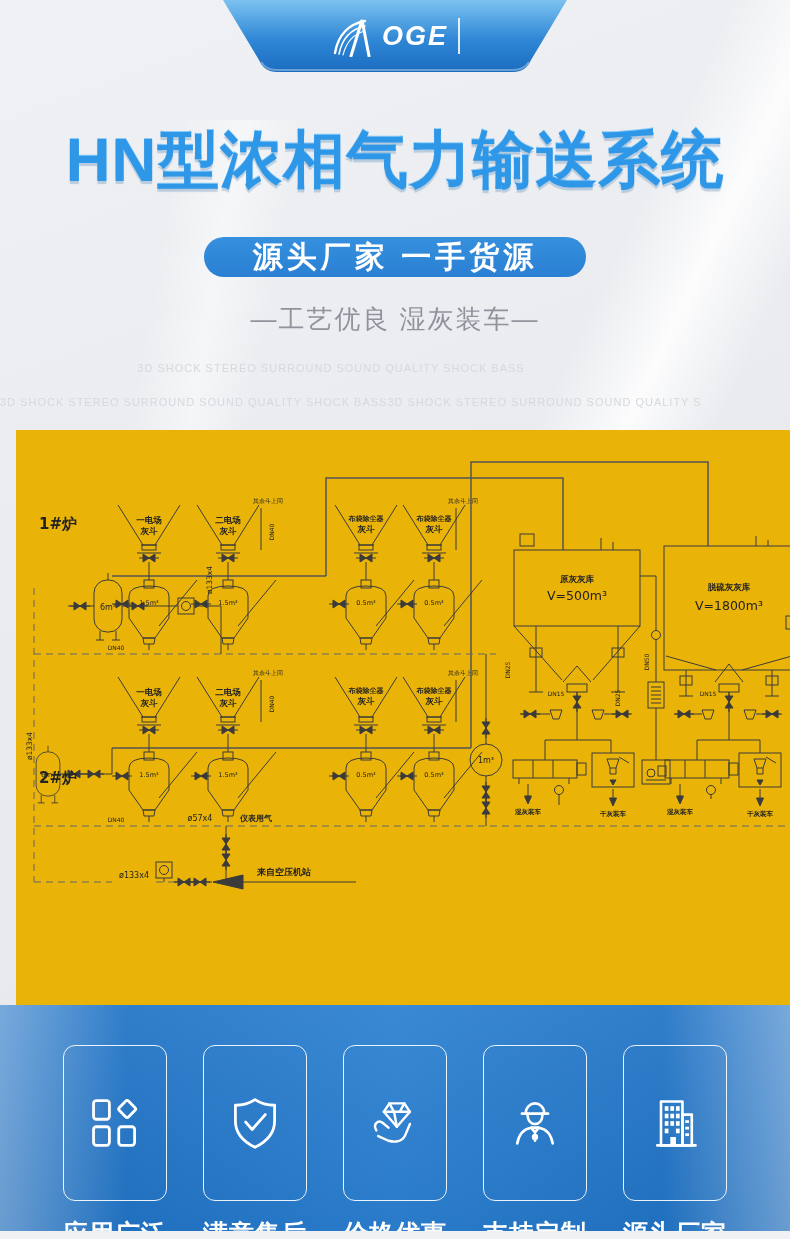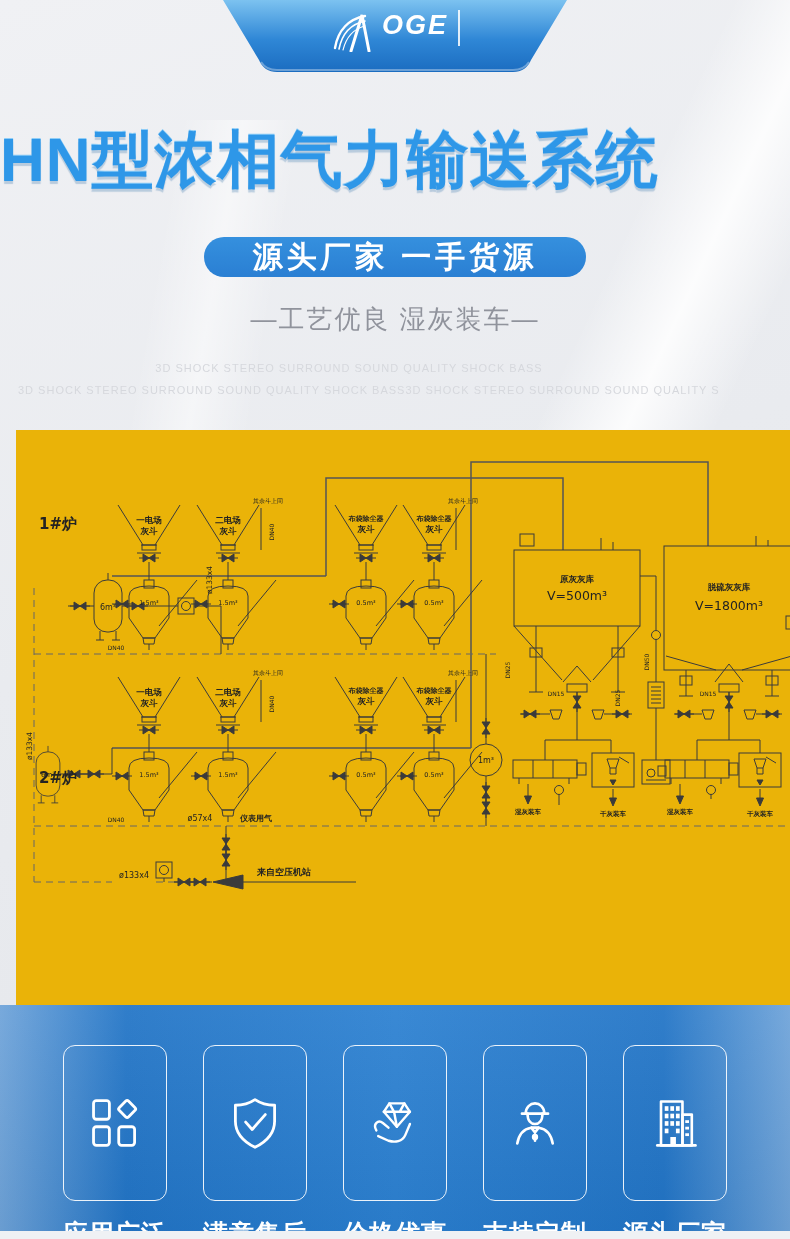--- a/index.html
+++ b/index.html
@@ -10,39 +10,39 @@
   }
   .streak{position:absolute;pointer-events:none;}
   .streak1{top:0;right:-120px;width:560px;height:760px;
     background:linear-gradient(115deg,transparent 42%,rgba(255,255,255,.85) 52%,transparent 62%);}
   .streak2{top:120px;left:-60px;width:500px;height:600px;
     background:linear-gradient(100deg,transparent 40%,rgba(255,255,255,.5) 50%,transparent 60%);}
 
   
   .banner{position:absolute;top:0;left:215px;width:360px;height:74px;}
   .banner-content{position:absolute;top:10px;left:0;width:360px;height:52px;
-    display:flex;justify-content:center;gap:10px;color:#fff;}
+    display:flex;align-items:center;justify-content:center;gap:10px;color:#fff;}
   .logo-text{font-size:27px;font-weight:bold;font-style:italic;letter-spacing:2px;}
   .logo-divider{width:2px;height:36px;background:rgba(255,255,255,.85);}
   .brand-text{font-size:29px;font-weight:bold;letter-spacing:1px;}
 
   
-  .hero-title{position:absolute;top:118px;left:0;width:790px;text-align:left;
+  .hero-title{position:absolute;top:118px;left:0;width:790px;text-align:center;
     font-size:62px;font-weight:900;letter-spacing:1px;color:#2e97e8;
     text-shadow:0 3px 1px rgba(120,160,195,.45),0 -1px 0 #8ecdf7;}
   .hero-badge{position:absolute;top:237px;left:204px;width:382px;height:40px;
     background:linear-gradient(180deg,#3590de,#2a7fd3);border-radius:29px;
     display:flex;align-items:center;justify-content:center;
     color:#fff;font-size:30px;font-weight:bold;letter-spacing:4px;}
   .hero-tagline{position:absolute;top:302px;left:0;width:790px;text-align:center;
     color:#90939c;font-size:26px;letter-spacing:2px;}
   .wm{position:absolute;left:0;width:662px;text-align:center;color:#d6d8dd;
-    font-size:11px;letter-spacing:1px;white-space:nowrap;padding-left:18px;}
+    font-size:11px;letter-spacing:1px;white-space:nowrap;}
   .wm1{top:362px;}
-  .wm2{top:384px;}
+  .wm2{top:396px;}
 
   
   .diagram-panel{position:absolute;top:430px;left:16px;width:790px;height:575px;background:#eab308;}
 
   
   .band{position:absolute;top:1005px;left:0;width:790px;height:226px;
     background:
       linear-gradient(180deg,rgba(255,255,255,.07),rgba(0,0,0,.04)),
       linear-gradient(90deg,#6ea3d9 0%,#2174c6 16%,#2b80d1 50%,#2174c6 84%,#6ea3d9 100%);}
   .cards{position:absolute;top:40px;left:62px;width:666px;display:flex;gap:34px;}

